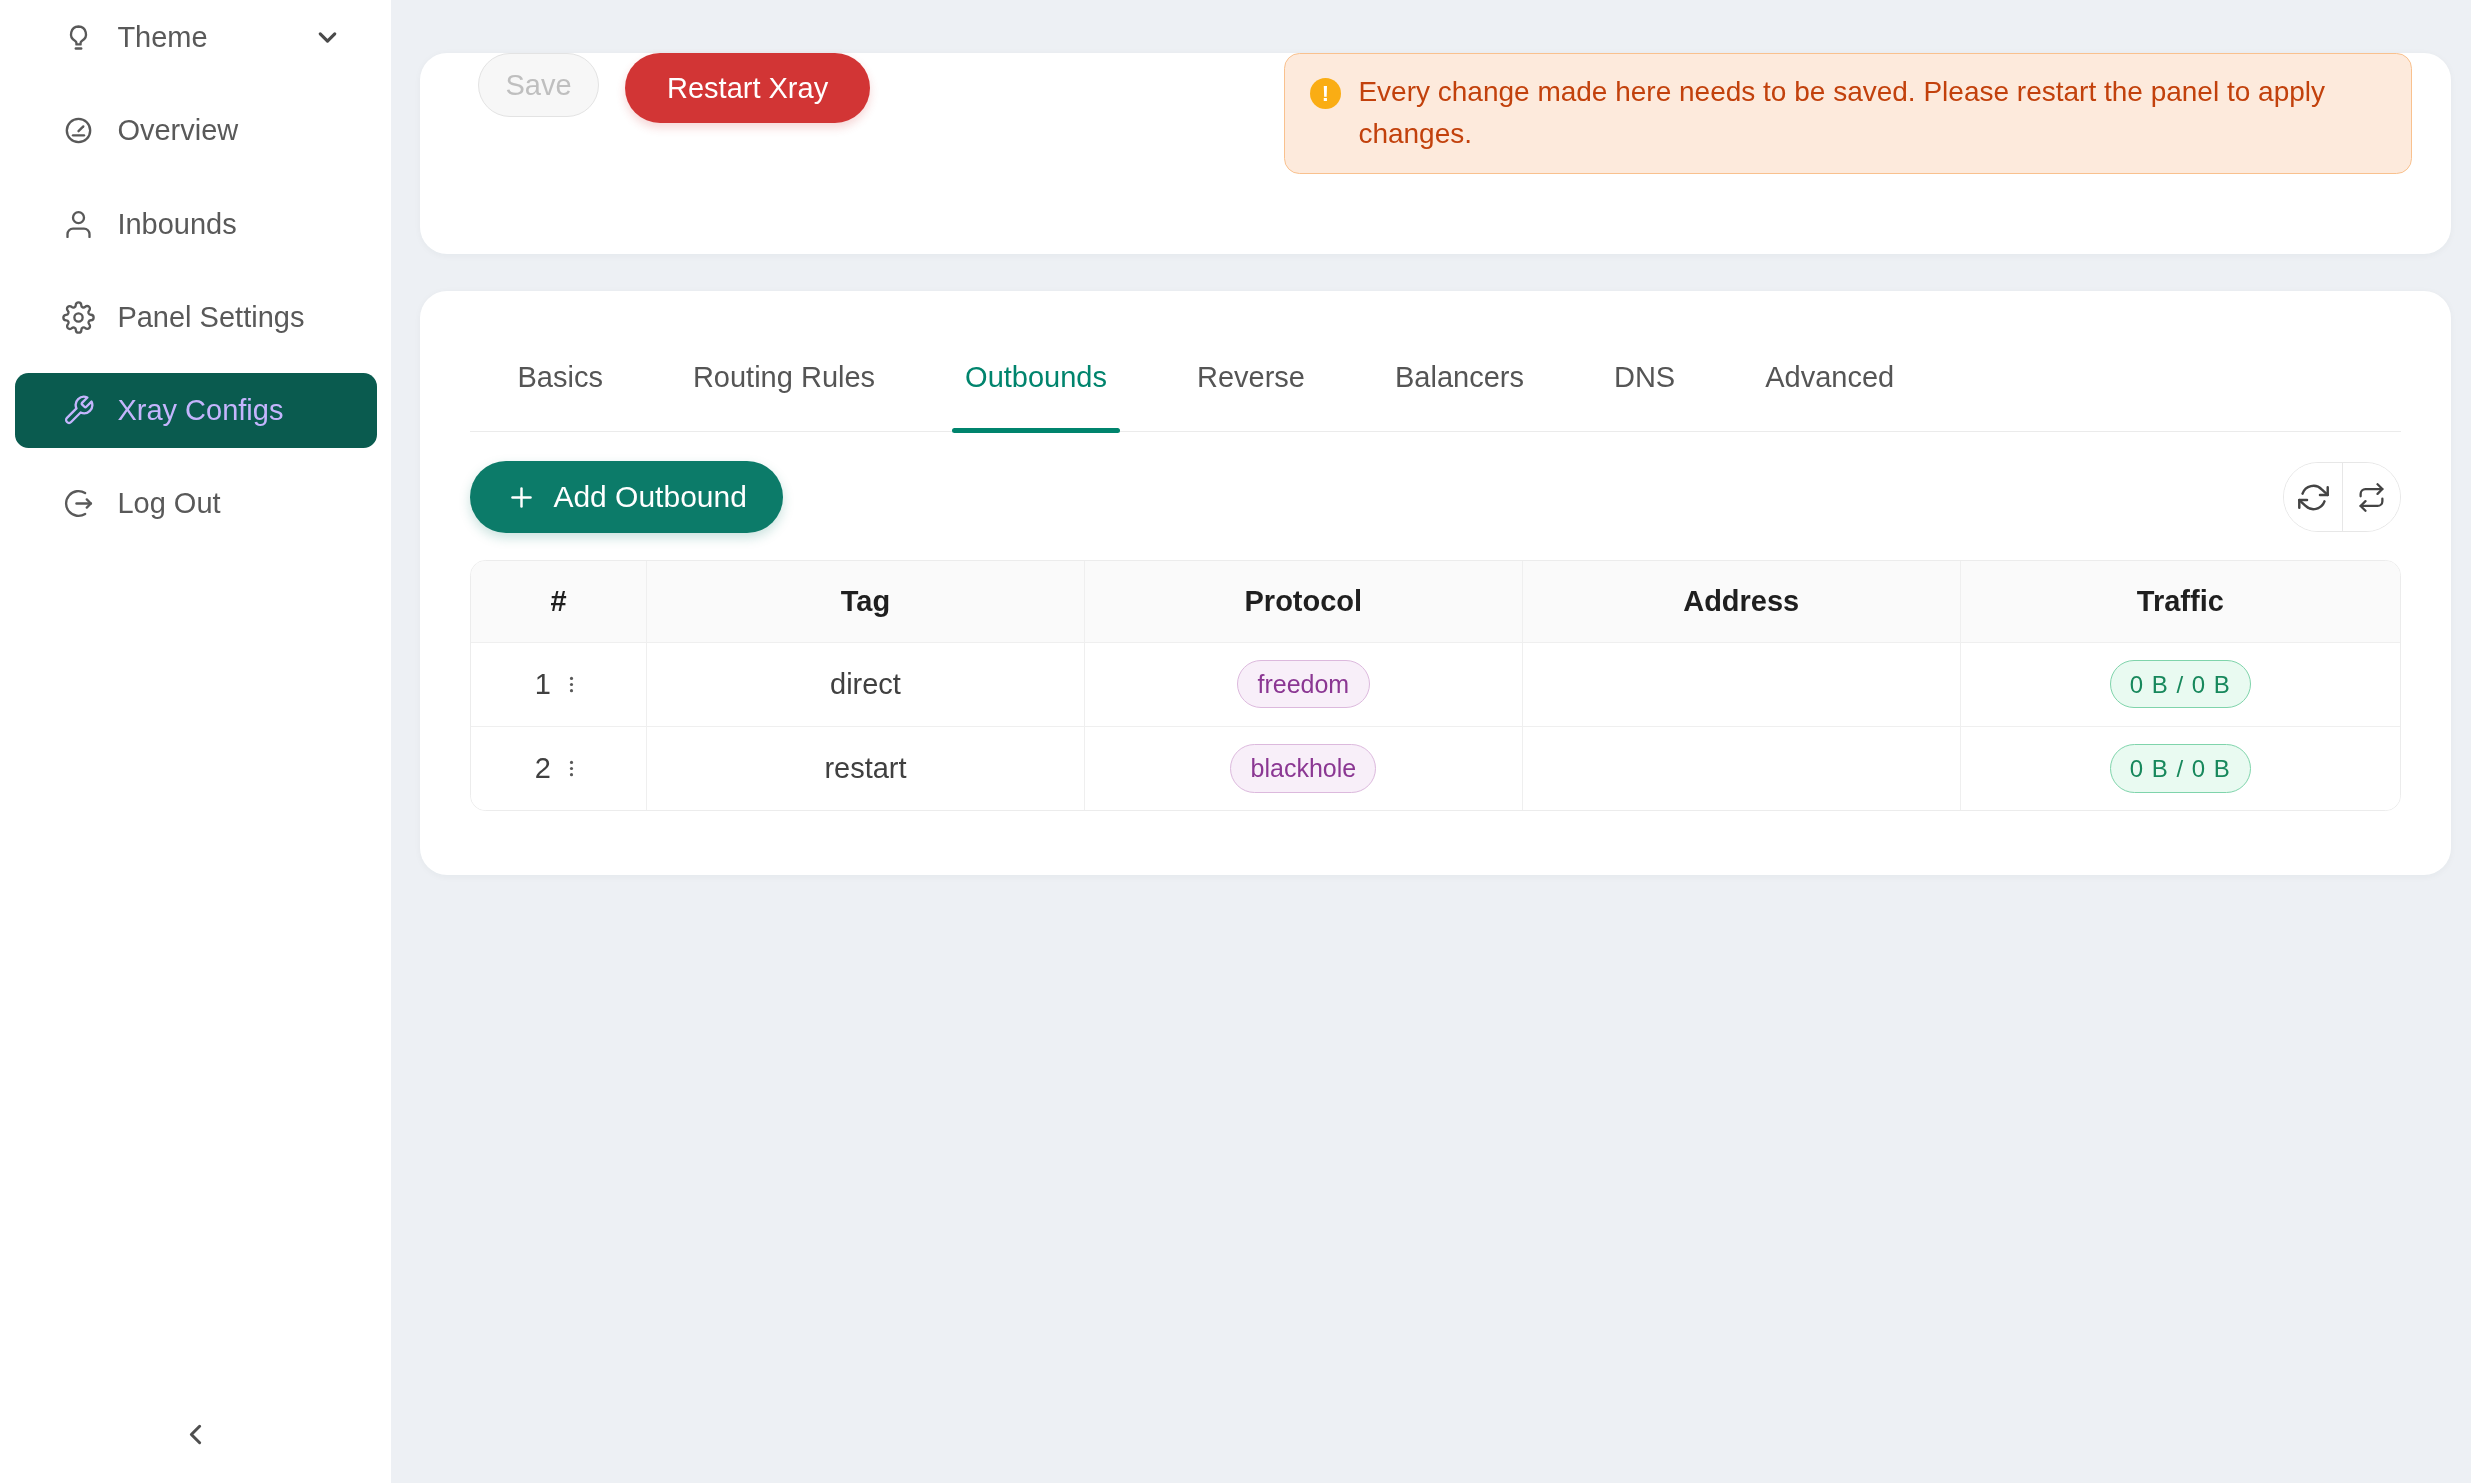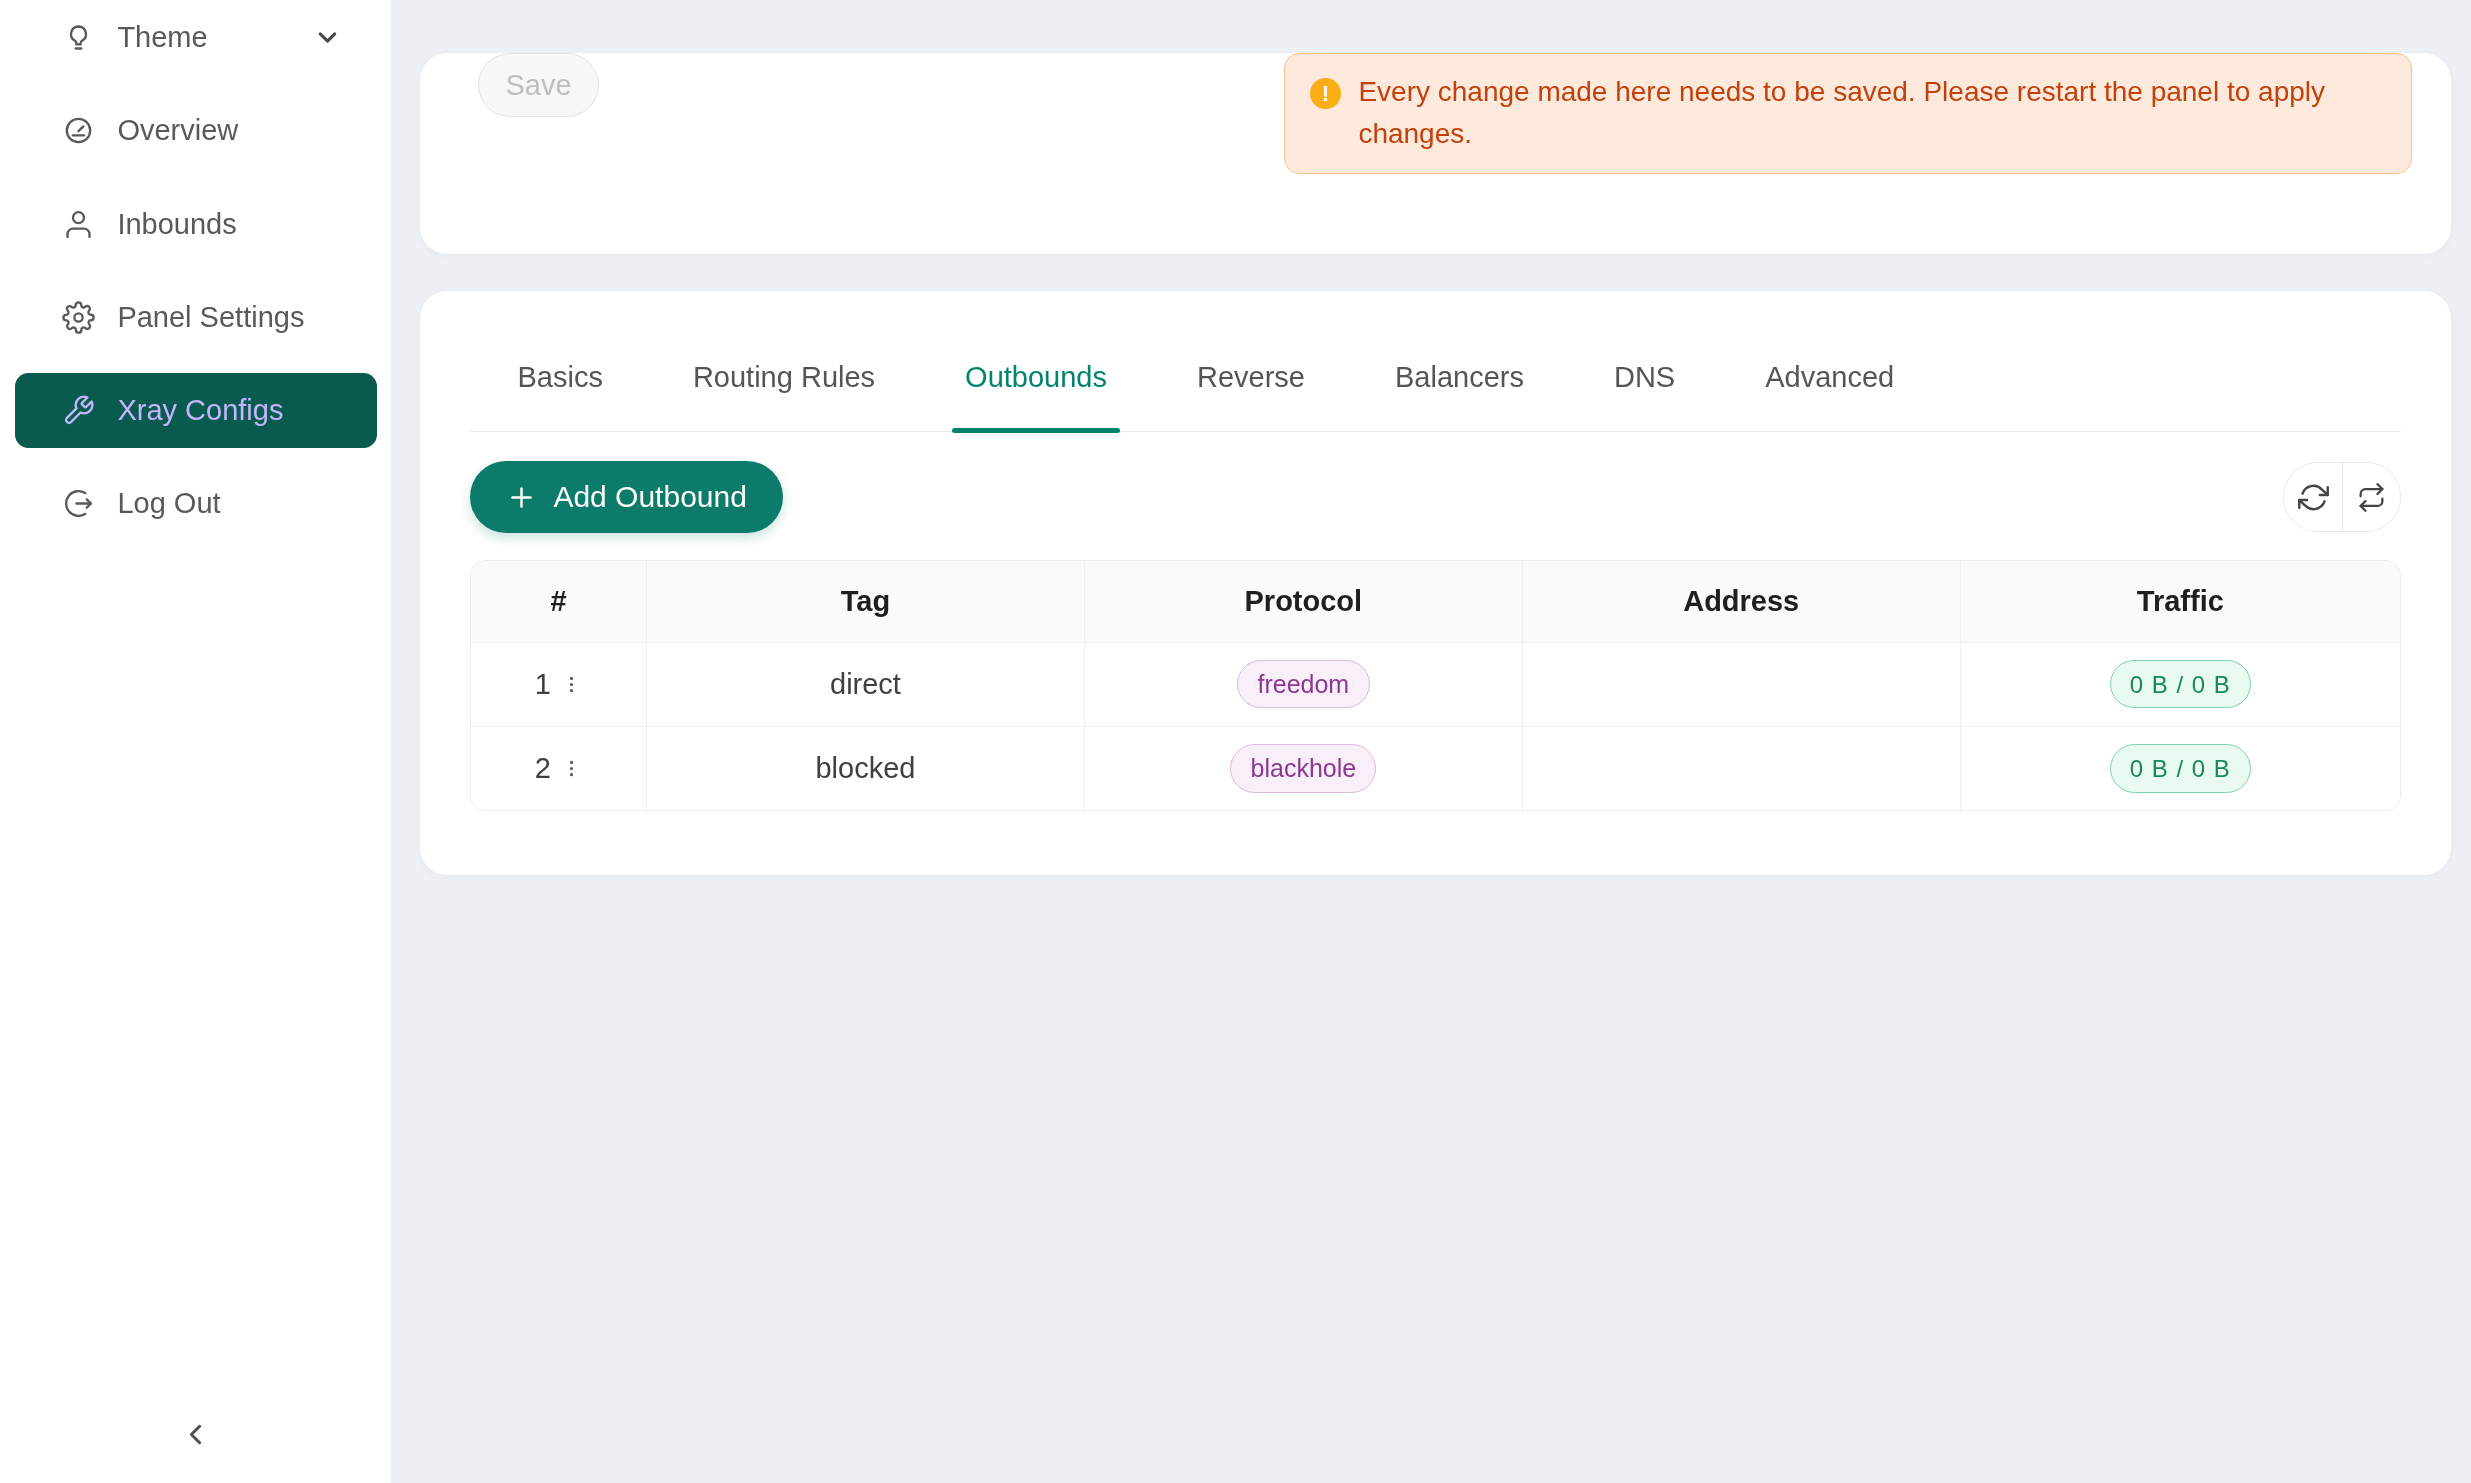--- a/index.html
+++ b/index.html
@@ -192,20 +192,21 @@
     <svg width="33" height="33" viewBox="0 0 24 24" fill="none" stroke="currentColor" stroke-width="2.2" stroke-linecap="round" stroke-linejoin="round">
       <polyline points="15 6 9 12 15 18"></polyline>
     </svg>
   </div>
 </aside>
 
 <div class="main">
 
   <section class="top-card">
     <button class="btn btn-save" disabled="">Save</button>
+    <button class="btn btn-restart">Restart Xray</button>
     <div class="alert">
       <div class="alert-icon">!</div>
       <div class="alert-text">Every change made here needs to be saved. Please restart the panel to apply changes.</div>
     </div>
   </section>
 
   <section class="content-card">
 
     <div class="tabs">
       <div class="tab">Basics</div>
@@ -288,21 +289,21 @@
                 <span>2</span>
                 <span class="kebab">
                   <svg width="21" height="25" viewBox="0 0 24 24" fill="currentColor">
                     <circle cx="12" cy="5" r="1.8"></circle>
                       <circle cx="12" cy="12" r="1.8"></circle>
                       <circle cx="12" cy="19" r="1.8"></circle>
                   </svg>
                 </span>
               </div>
             </td>
-            <td>blocked</td>
+            <td>restart</td>
             <td><span class="badge badge-purple">blackhole</span></td>
             <td></td>
             <td><span class="badge badge-green">0 B / 0 B</span></td>
           </tr>
         </tbody>
       </table>
     </div>
 
   </section>
 </div>

